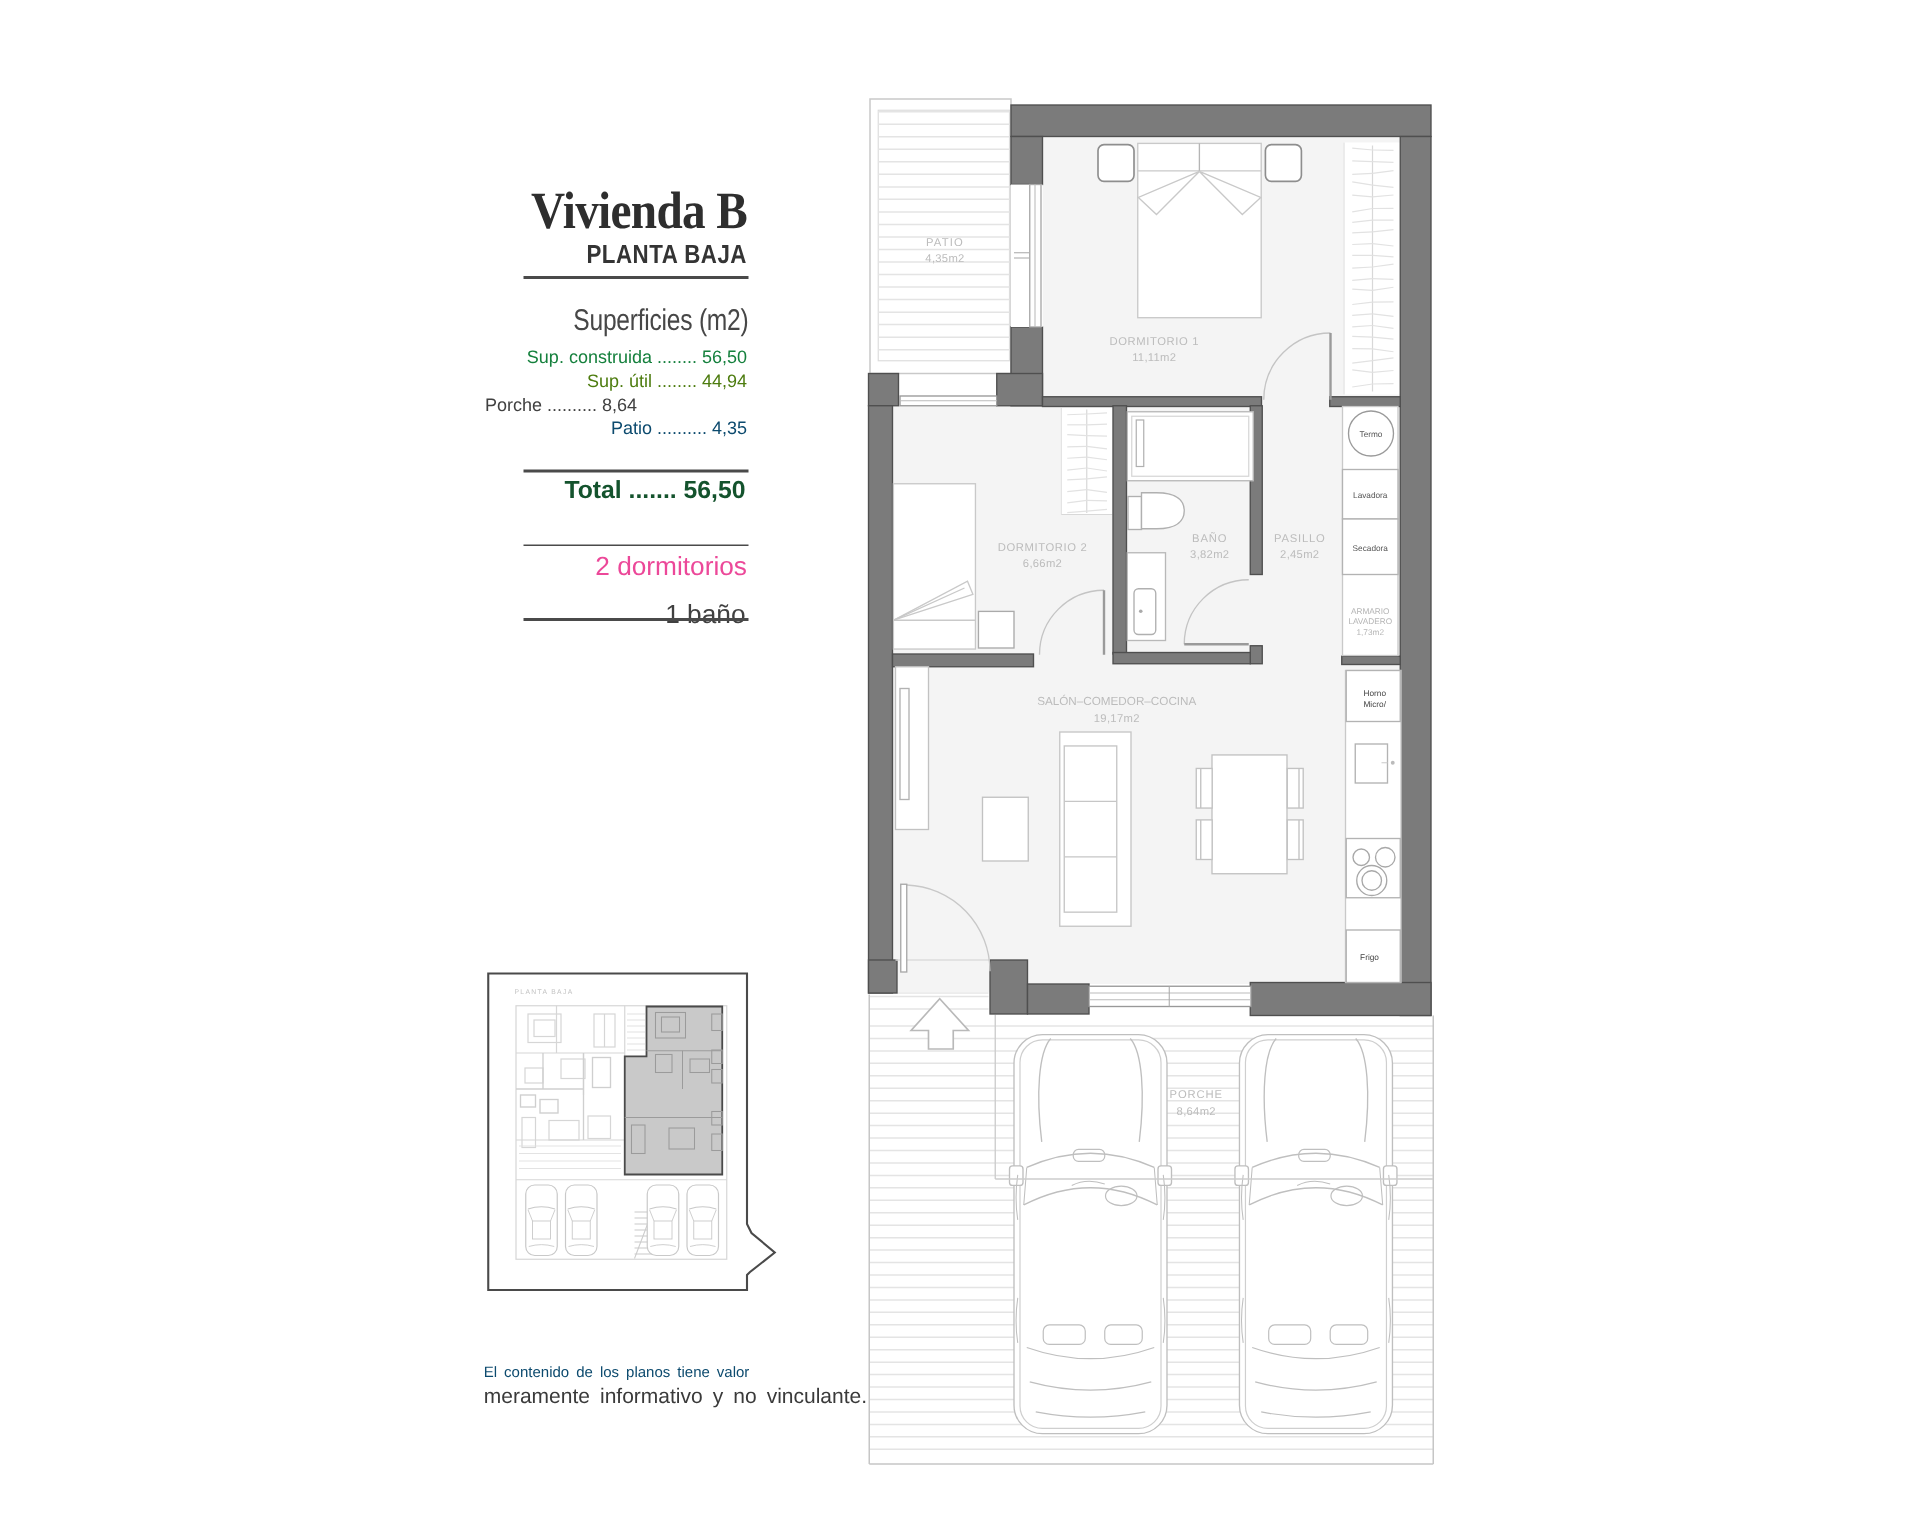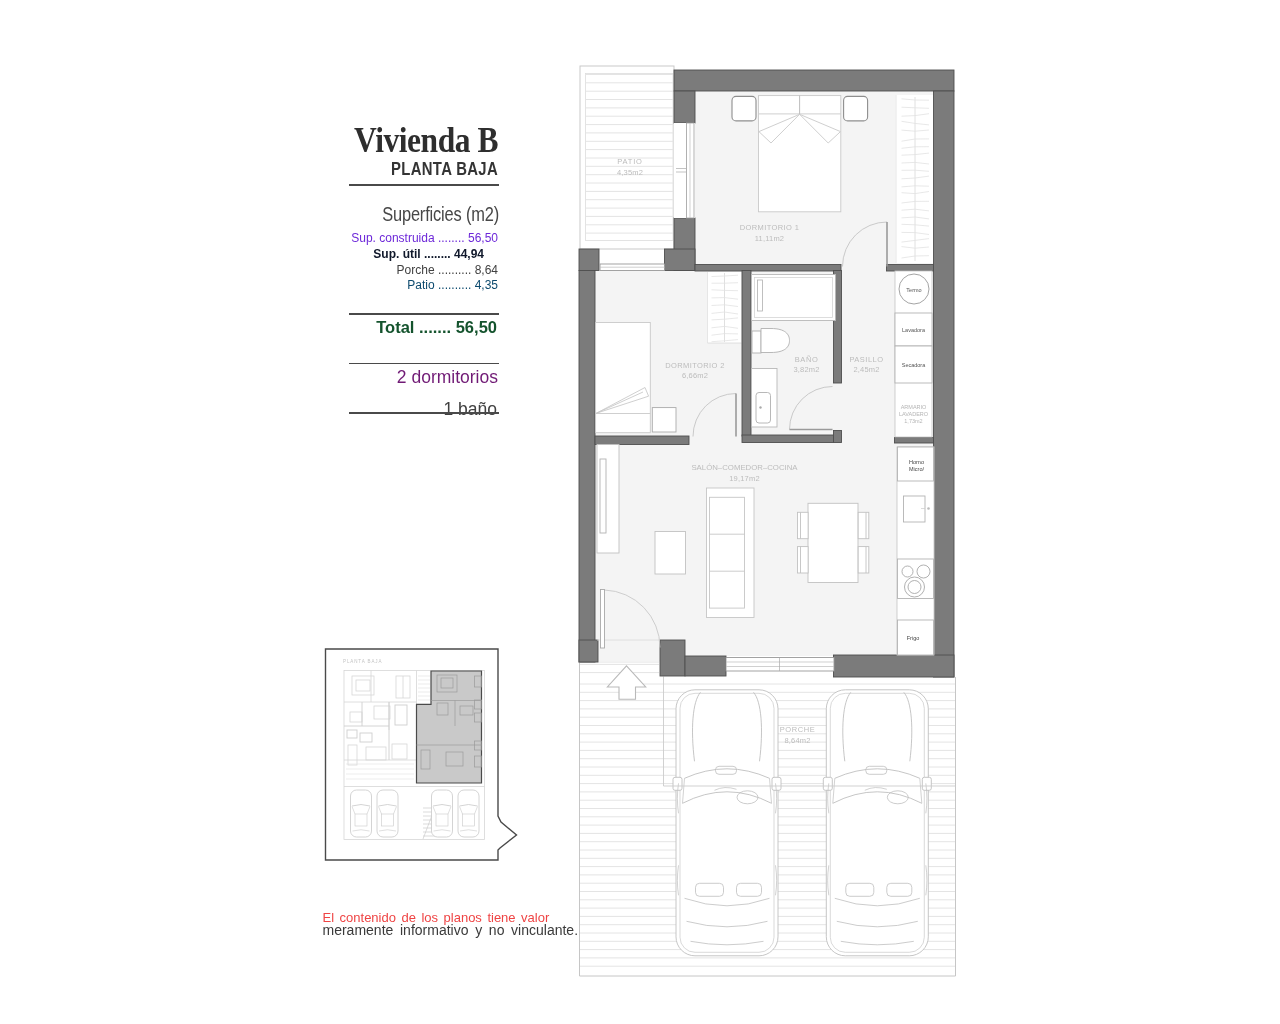--- a/index.html
+++ b/index.html
@@ -12,41 +12,41 @@
 <div class="abs" style="left:0;top:0;width:1280px;height:1015px;">
 
 <div class="abs r" style="left:250px;top:125.5px;width:248px;font-family:'Liberation Serif',serif;font-weight:bold;font-size:35px;line-height:30px;color:#2e2e2e;letter-spacing:-0.5px;transform:scaleX(0.9);transform-origin:100% 50%;">Vivienda B</div>
 
 <div class="abs r" style="left:250px;top:160.8px;width:248px;font-weight:bold;font-size:17.5px;line-height:17px;color:#343434;letter-spacing:0.4px;transform:scaleX(0.85);transform-origin:100% 50%;">PLANTA BAJA</div>
 
 <div class="abs" style="left:349px;top:184px;width:150px;height:1.6px;background:#4a4a4a;"></div>
 
 <div class="abs r" style="left:250px;top:205.5px;width:249px;font-size:20px;line-height:17px;color:#474747;letter-spacing:-0.2px;transform:scaleX(0.82);transform-origin:100% 50%;">Superficies (m2)</div>
 
-<div class="abs r" style="left:250px;top:232px;width:248px;font-size:12px;line-height:13px;color:#6d28d9;">Sup. construida ........ 56,50</div>
-
-<div class="abs r" style="left:236px;top:248px;width:248px;font-size:12px;line-height:13px;color:#0f172a;font-weight:bold;">Sup. útil ........ 44,94</div>
-
-<div class="abs r" style="left:250px;top:263.5px;width:248px;font-size:12px;line-height:13px;color:#414141;">Porche .......... 8,64</div>
+<div class="abs r" style="left:250px;top:232px;width:248px;font-size:12px;line-height:13px;color:#15803d;">Sup. construida ........ 56,50</div>
+
+<div class="abs r" style="left:250px;top:248px;width:248px;font-size:12px;line-height:13px;color:#4d7c0f;">Sup. útil ........ 44,94</div>
+
+<div class="abs r" style="left:250px;top:263.5px;width:248px;font-size:12px;line-height:13px;color:#414141;text-align:center;">Porche .......... 8,64</div>
 
 <div class="abs r" style="left:250px;top:279px;width:248px;font-size:12px;line-height:13px;color:#0c4a6e;">Patio .......... 4,35</div>
 
 <div class="abs" style="left:349px;top:313px;width:150px;height:1.6px;background:#4a4a4a;"></div>
 
 <div class="abs r" style="left:250px;top:319px;width:247px;font-weight:bold;font-size:16.5px;line-height:16px;color:#14532d;">Total ....... 56,50</div>
 
 <div class="abs" style="left:349px;top:362.5px;width:150px;height:1.6px;background:#4a4a4a;"></div>
 
-<div class="abs r" style="left:250px;top:369px;width:248px;font-size:17.5px;line-height:17px;color:#701a75;">2 dormitorios</div>
+<div class="abs r" style="left:250px;top:369px;width:248px;font-size:17.5px;line-height:17px;color:#ec4899;">2 dormitorios</div>
 
 <div class="abs r" style="left:250px;top:401px;width:247px;font-size:17.5px;line-height:17px;color:#404040;">1 baño</div>
 
 <div class="abs" style="left:349px;top:412px;width:150px;height:1.6px;background:#4a4a4a;"></div>
 
-<div class="abs" style="left:322.5px;top:909.5px;font-size:13px;color:#ef4444;word-spacing:1.9px;">El contenido de los planos tiene valor</div>
+<div class="abs" style="left:322.5px;top:909.5px;font-size:10px;color:#0c4a6e;word-spacing:1.9px;">El contenido de los planos tiene valor</div>
 
 <div class="abs" style="left:322.5px;top:922px;font-size:14px;color:#3a3a3a;word-spacing:2.8px;">meramente informativo y no vinculante.</div>
 
 <svg class="abs" style="left:0;top:0;" width="1280" height="1024" viewBox="0 0 1280 1024">
 
 <g>
 
 <rect x="580" y="66" width="94" height="183" fill="#ffffff" stroke="#c9c9c9" stroke-width="1"></rect>
 <rect x="585.5" y="73.5" width="87.5" height="167" fill="none" stroke="#dddddd" stroke-width="0.8"></rect>
 <line x1="585.5" y1="74.5" x2="673" y2="74.5" stroke="#e4e4e4" stroke-width="1"></line>

